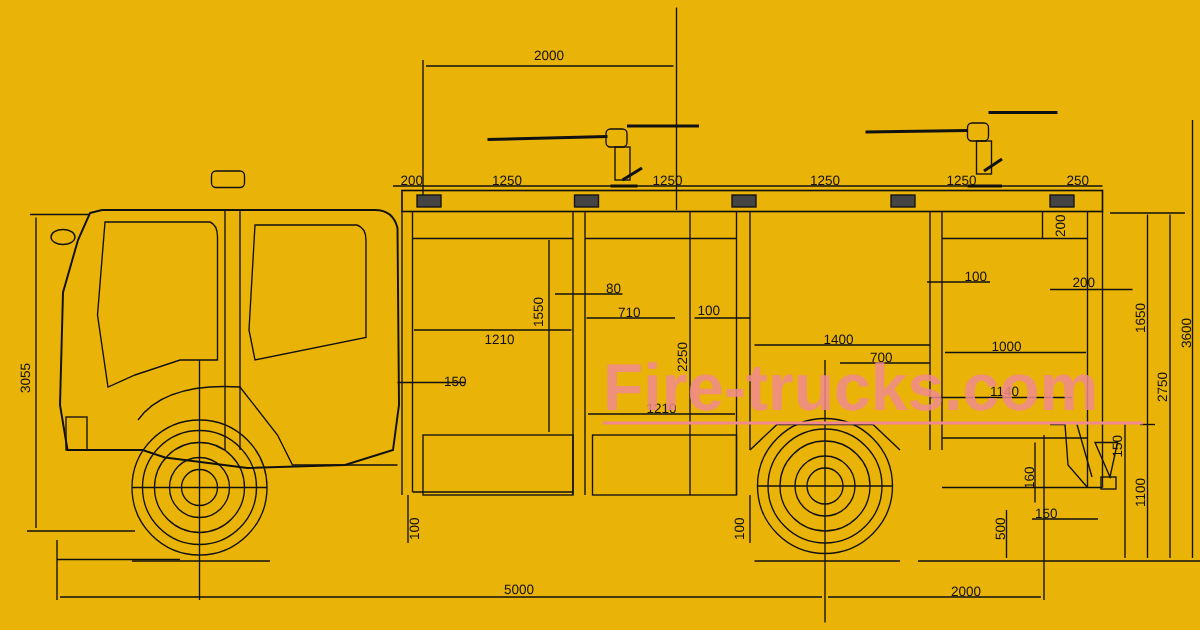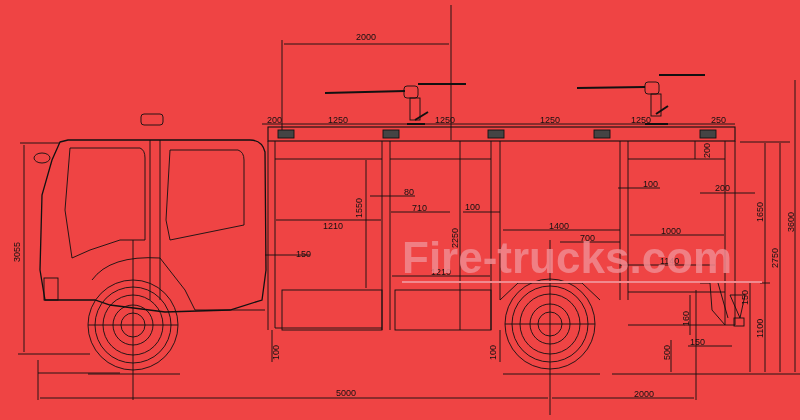--- a/index.html
+++ b/index.html
@@ -1,16 +1,16 @@
 <!DOCTYPE html>
 <html><head>
 <meta charset="utf-8">
 <style>
   html, body { margin: 0; padding: 0; background: #ffffff; }
-  #canvas { position: relative; width: 800px; height: 420px; overflow: hidden; background: #ef4444; font-family: "Liberation Sans", sans-serif; }
+  #canvas { position: relative; width: 800px; height: 420px; overflow: hidden; background: #eab308; font-family: "Liberation Sans", sans-serif; }
   svg { position: absolute; left: 0; top: 0; }
   .dim { font-family: "Liberation Sans", sans-serif; font-size: 9px; fill: #111; }
   .wm { font-family: "Liberation Sans", sans-serif; font-weight: bold; font-size: 44px; fill: #f08a8f; fill-opacity: 0.85; }
 </style>
 </head>
 <body>
 
 <div id="canvas">
 <svg width="800" height="420" viewBox="0 0 800 420">
   <g stroke="#111" stroke-width="0.9" fill="none">

